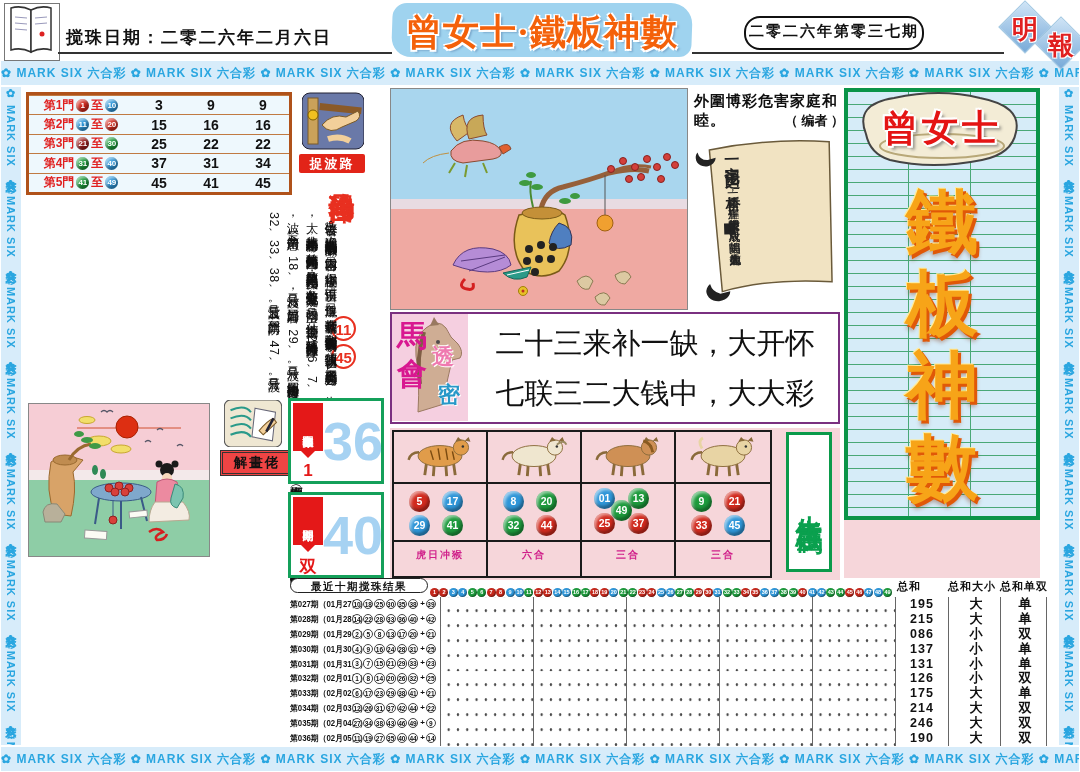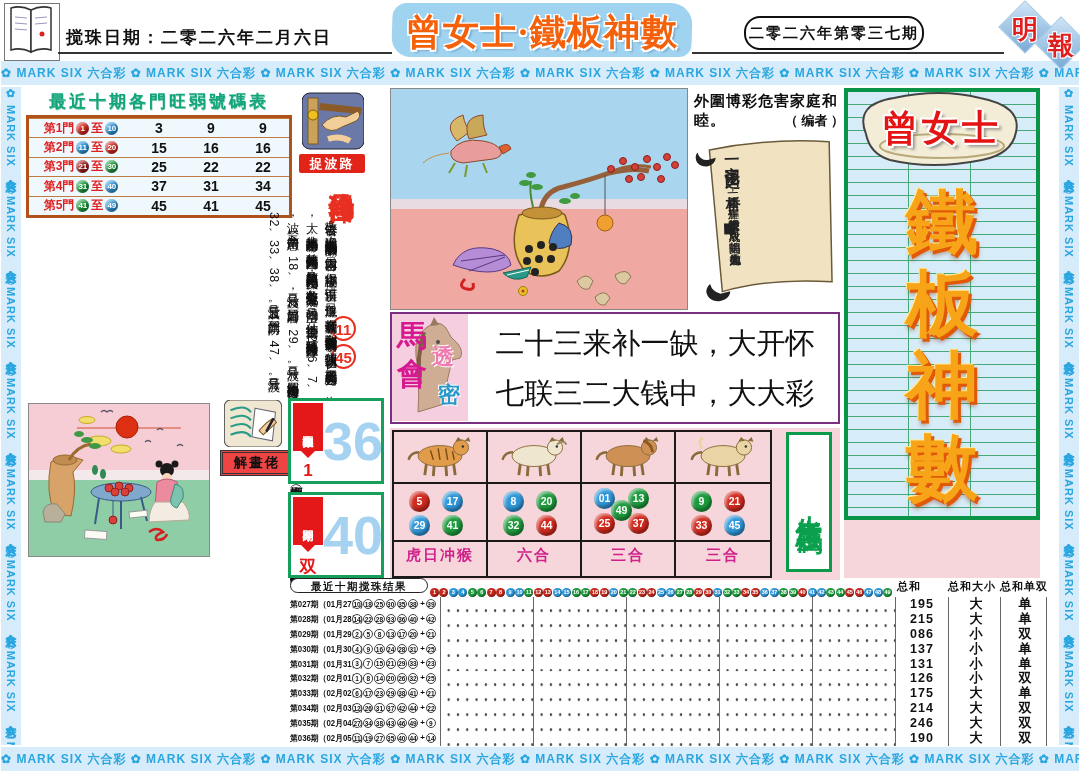--- a/index.html
+++ b/index.html
@@ -15,21 +15,21 @@
   .hdr-rule{position:absolute;height:1.5px;background:#333}
   .draw-date{position:absolute;left:66px;top:26px;font-size:17px;font-weight:bold;
              font-family:"Liberation Serif",serif;letter-spacing:2px}
   .title-bg{position:absolute;left:392px;top:3px;width:300px;height:54px;background:#9fd3ef;
             border-radius:14px 22px 12px 20px;transform:skew(-2deg)}
   .main-title{position:absolute;left:392px;top:8px;width:300px;text-align:center;font-size:36px;
               font-weight:bold;color:#f4610a;letter-spacing:1px;font-family:"Liberation Serif",serif;
               text-shadow:1.5px 1.5px 0 #fff,-1.5px -1.5px 0 #fff,1.5px -1.5px 0 #fff,-1.5px 1.5px 0 #fff,3px 3px 2px #7aa8cc}
   .issue-badge{position:absolute;left:744px;top:16px;width:176px;height:30px;border:2.5px solid #111;
                border-radius:16px;background:#fff;text-align:center;line-height:30px;font-size:15px;
-               font-weight:bold;font-family:Liberation Sans, sans-serif;letter-spacing:2px}
+               font-weight:bold;font-family:Liberation Mono, monospace;letter-spacing:2px}
   .mp{position:absolute;left:1004px;top:0;width:76px;height:72px;z-index:5}
   .mp-d{position:absolute;width:36px;height:36px;background:linear-gradient(135deg,#cfe4f6,#78aad8);
         border:1px solid #9cc4e0;transform:rotate(45deg)}
   .mp-c{position:absolute;font-size:26px;font-weight:bold;color:#e02020;font-family:"Liberation Serif",serif;
         text-shadow:1px 1px 0 #fff,-1px -1px 0 #fff,1px -1px 0 #fff,-1px 1px 0 #fff}
   
   .hot-wrap{position:absolute;left:26px;top:90px;width:266px}
   .hot-title{text-align:center;font-size:17px;font-weight:bold;color:#12a47a;letter-spacing:3px;
              font-family:"Liberation Serif",serif;text-shadow:.5px .5px 0 #7acbb0}
   .hot-table{margin-top:2px;border:3px solid #b0521a;background:#eef8fd}
@@ -87,21 +87,21 @@
          text-shadow:1px 1px 0 #fff,-1px -1px 0 #fff}
   .cp-lines{position:absolute;left:84px;top:4px;width:358px;text-align:center;font-size:29px;
             font-family:"Liberation Serif",serif;line-height:50px;white-space:nowrap}
   
   .zodiac-bg{position:absolute;left:390px;top:428px;width:450px;height:152px;background:#f6d6da}
   .z-table{position:absolute;left:2px;top:2px;width:376px;height:144px;border:2px solid #1a1a1a}
   .z-col{position:absolute;top:0;width:94px;height:144px;border-right:2px solid #1a1a1a;box-sizing:border-box}
   .z-col:last-child{border-right:none}
   .z-animal{height:50px;border-bottom:2px solid #1a1a1a;display:flex;align-items:center;justify-content:center}
   .z-balls{position:relative;height:56px;border-bottom:2px solid #1a1a1a}
-  .z-label{height:26px;line-height:26px;text-align:center;color:#d0208a;font-weight:bold;font-size:15px;letter-spacing:2px}
+  .z-label{height:26px;line-height:26px;text-align:center;color:#d0208a;font-weight:bold;font-size:10px;letter-spacing:2px}
   .z-side{position:absolute;left:396px;top:4px;width:46px;height:140px;border:3px solid #0a9a4a;background:#fff;
           display:flex;align-items:center;justify-content:center;box-sizing:border-box}
   .z-side-text{writing-mode:vertical-rl;font-size:27px;font-weight:bold;color:#0aa04e;letter-spacing:4px;
                font-family:"Liberation Serif",serif}
   
   .results{position:absolute;left:290px;top:578px;width:758px;height:168px;font-family:"Liberation Sans",sans-serif}
   .res-capsule{position:absolute;left:0;top:0;width:138px;height:15px;border:1.5px solid #222;border-radius:9px;
                font-size:10.5px;font-weight:bold;text-align:center;line-height:14px;letter-spacing:1.5px;background:#fff;box-sizing:border-box}
   .res-headballs{position:absolute;left:140px;top:2px;white-space:nowrap}
   .hb{display:inline-block;width:9px;height:9px;border-radius:50%;color:#fff;font-size:5.5px;line-height:9px;
@@ -161,21 +161,20 @@
   <div class="main-title">曾女士·鐵板神數</div>
   <div class="issue-badge">二零二六年第零三七期</div>
   <div class="mp">
     <div class="mp-d" style="left:2px;top:8px"></div>
     <div class="mp-d" style="left:38px;top:24px"></div>
     <span class="mp-c" style="left:8px;top:12px">明</span>
     <span class="mp-c" style="left:44px;top:28px">報</span>
   </div>
 
   <div class="hot-wrap">
-    <div class="hot-title">最近十期各門旺弱號碼表</div>
     <div class="hot-table">
       <div>
           <div class="ht-row">
             <span class="ht-gate">
               <b class="ht-gatelab">第1門</b>
               <span class="ball" style="width: 13px; height: 13px; line-height: 13px; font-size: 8px; background: rgb(209, 42, 30);">1</span>
               <b class="ht-zhi">至</b>
               <span class="ball" style="width: 13px; height: 13px; line-height: 13px; font-size: 8px; background: rgb(47, 150, 216);">10</span>
             </span>
             <span class="ht-val">3</span>

